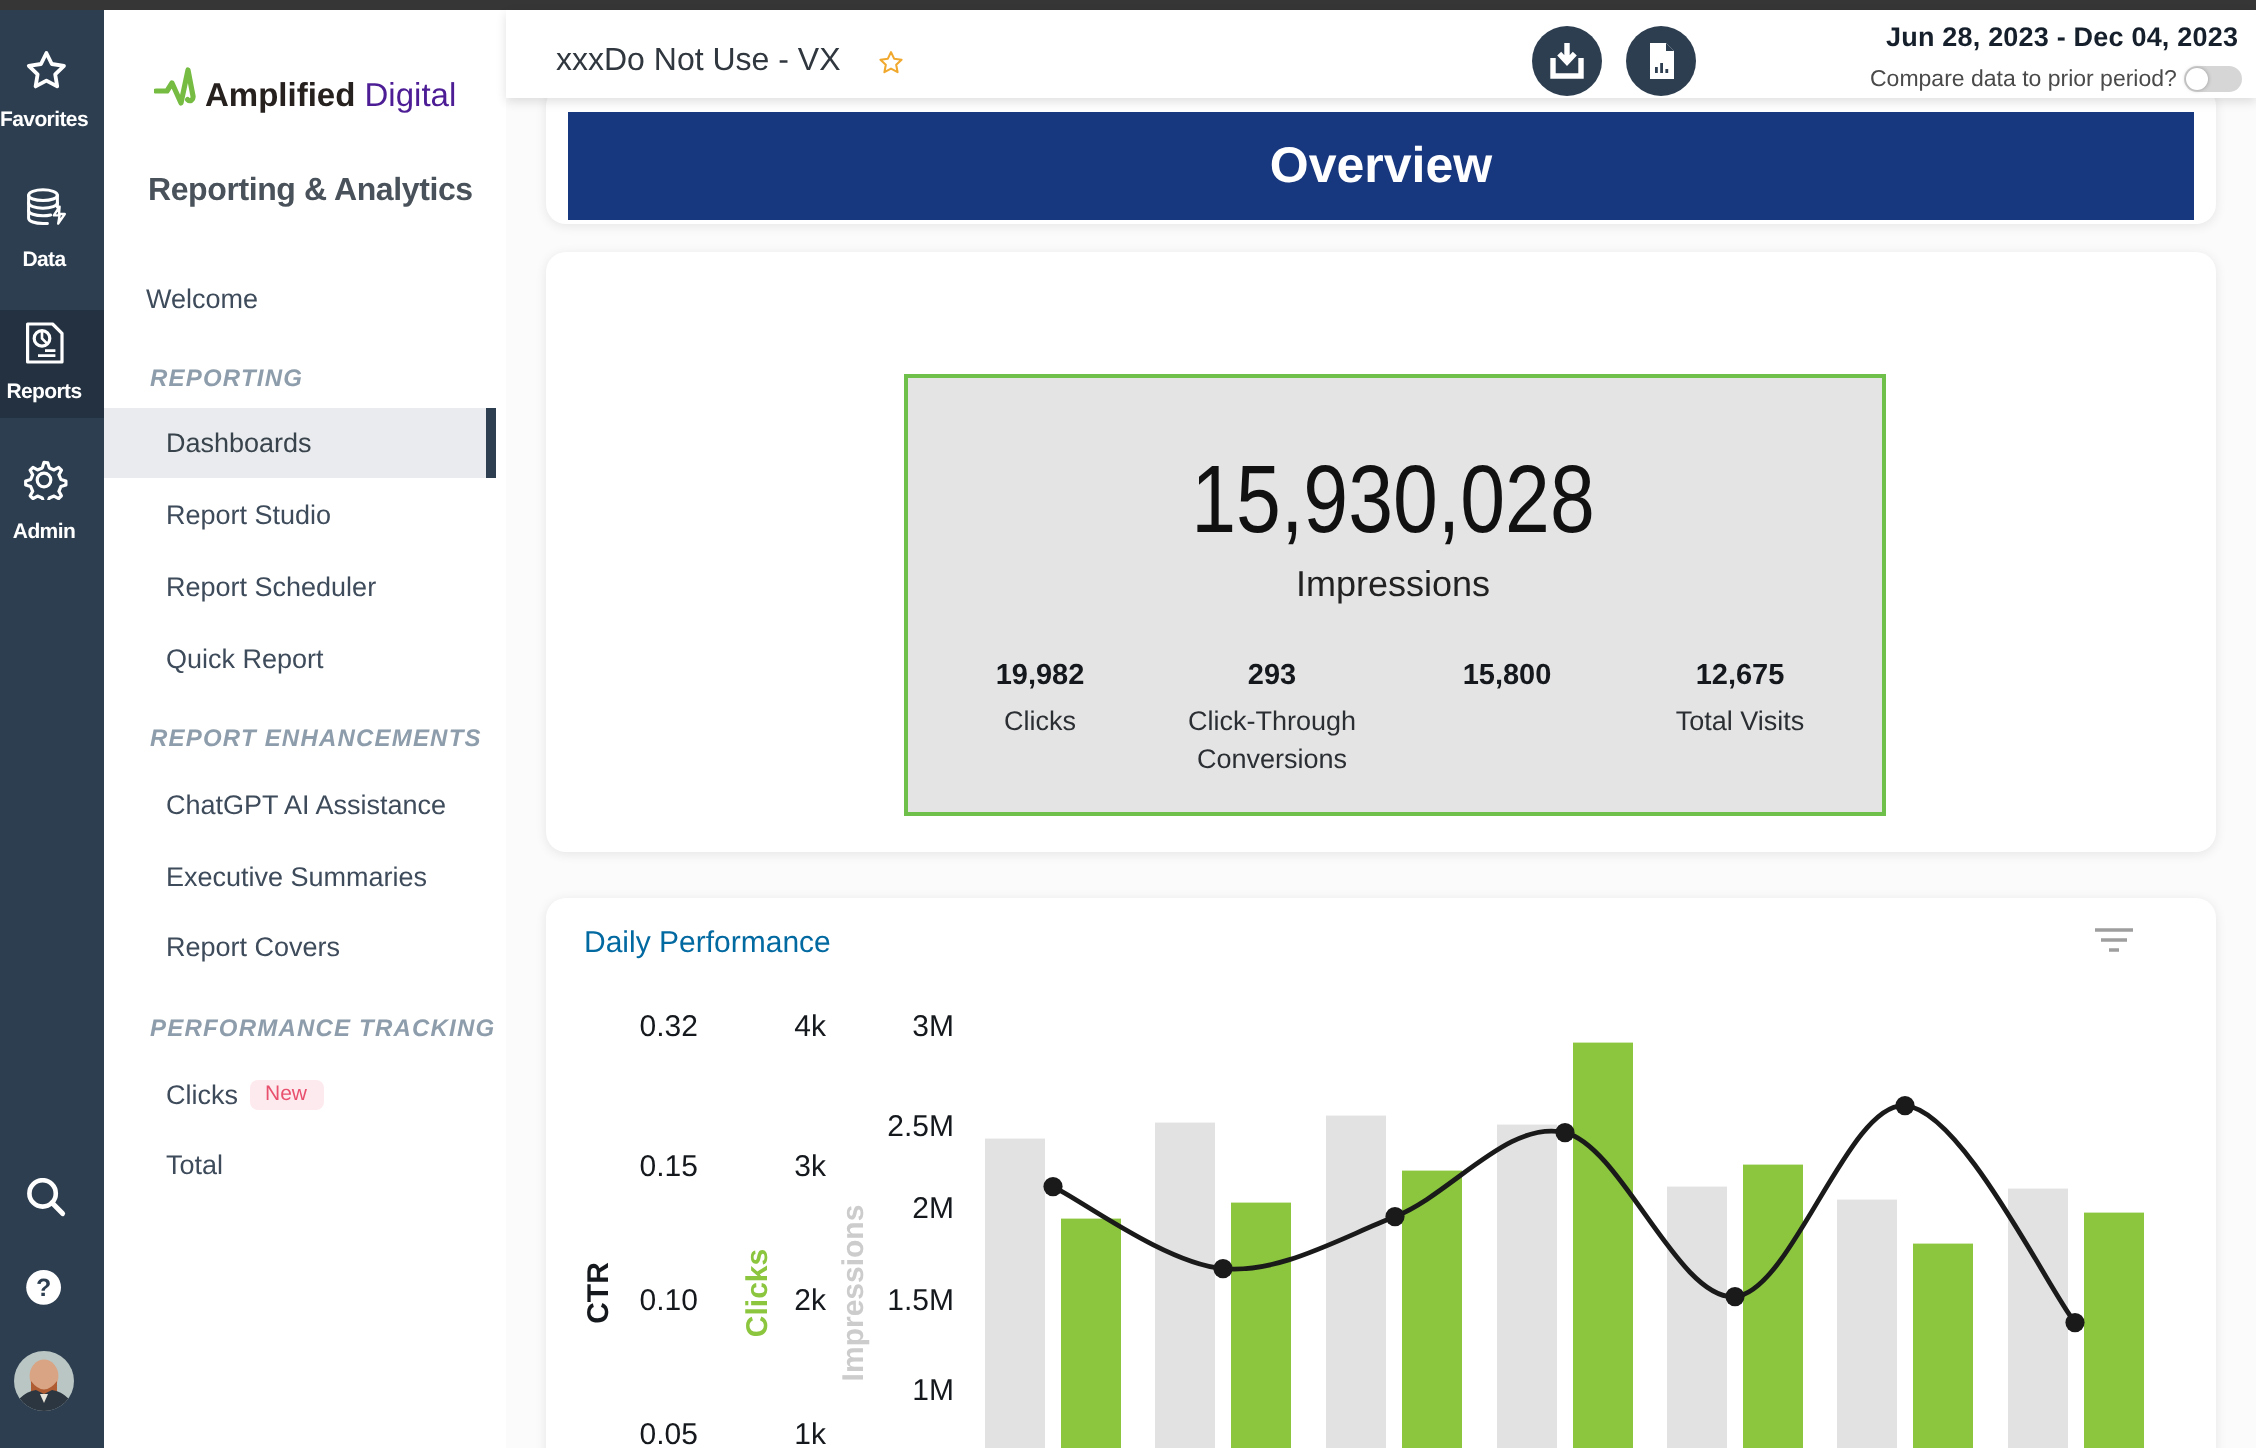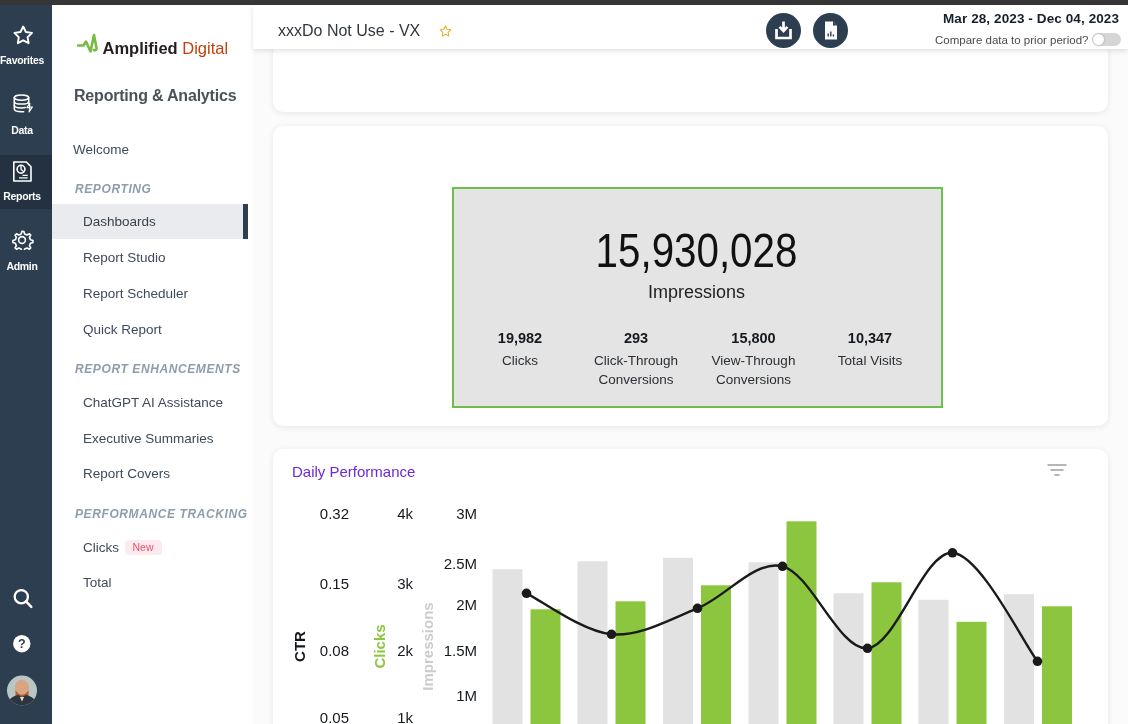--- a/index.html
+++ b/index.html
@@ -100,21 +100,21 @@
         <path d="M20 22 L22 26.5 L24 22 Z" fill="#e8e4da"></path>
       </g>
     </svg>
   </div>
 
   <div id="sidebar" class="abs">
 
     <svg class="abs" style="left:25px; top:27px;" width="22" height="26" viewBox="0 0 22 26">
       <path d="M1 13.5 H6.5 L9 9.5 L13.5 19.5 L17 3 L19.5 16 C19.8 18 18 19 16.8 17.8" fill="none" stroke="#76bc43" stroke-width="2.6" stroke-linecap="round" stroke-linejoin="round"></path>
     </svg>
-    <div class="abs" style="left:50.5px; top:34px; font-size:16.5px; color:#26211f; white-space:nowrap;"><b>Amplified</b> <span style="color:#c2410c;">Digital</span></div>
+    <div class="abs" style="left:50.5px; top:34px; font-size:16.5px; color:#26211f; white-space:nowrap;"><b>Amplified</b> <span style="color:#4c1d95;">Digital</span></div>
     <div class="abs" style="left:22px; top:81.5px; font-size:16px; font-weight:bold; color:#49525a; letter-spacing:-0.2px;">Reporting &amp; Analytics</div>
     <div id="selrow"></div>
   </div>
 
   <div class="mitem" style="left:73px; top:141.5px;">Welcome</div>
   <div class="mhead" style="top:182px;">REPORTING</div>
   <div class="mitem" style="top:214px; color:#39434c;">Dashboards</div>
   <div class="mitem" style="top:249.5px;">Report Studio</div>
   <div class="mitem" style="top:285.5px;">Report Scheduler</div>
   <div class="mitem" style="top:321.5px;">Quick Report</div>
@@ -124,76 +124,78 @@
   <div class="mitem" style="top:466px;">Report Covers</div>
   <div class="mhead" style="top:507px;">PERFORMANCE TRACKING</div>
   <div class="mitem" style="top:540px;">Clicks</div>
   <div class="abs" style="left:124.5px; top:540px; width:37px; height:14.5px; background:#fdeaee; border-radius:4px; color:#e8506e; font-size:10.5px; text-align:center; line-height:14.5px;">New</div>
   <div class="mitem" style="top:575px;">Total</div>
 
   <div id="card1" class="card"></div>
   <div id="card2" class="card"></div>
   <div id="card3" class="card"></div>
 
+  <div id="banner" class="abs">
+      <div>Overview</div>
+    </div>
 
   <div id="topbar" class="abs"></div>
   <div class="abs" style="left:278px; top:22px; font-size:16px; color:#30373e; z-index:6;">xxxDo Not Use - VX</div>
   <svg class="abs" style="left:439px; top:25px; z-index:6;" width="13" height="13" viewBox="0 0 15 15">
     <path d="M7.5 1.2 L9.3 5 L13.6 5.6 L10.5 8.5 L11.3 12.8 L7.5 10.7 L3.7 12.8 L4.5 8.5 L1.4 5.6 L5.7 5 Z" fill="none" stroke="#f0a92e" stroke-width="1.2" stroke-linejoin="round"></path>
   </svg>
   <div class="abs" style="left:765.5px; top:13px; width:35px; height:35px; border-radius:50%; background:#2d3e50; z-index:6;">
     <svg width="35" height="35" viewBox="0 0 35 35">
       <path d="M17.5 8.5 V17.5 M13.6 13.8 L17.5 18 L21.4 13.8" stroke="#fff" stroke-width="2.7" fill="none"></path>
       <path d="M10.5 16 V25 H24.5 V16" stroke="#fff" stroke-width="2.7" fill="none"></path>
     </svg>
   </div>
   <div class="abs" style="left:812.5px; top:13px; width:35px; height:35px; border-radius:50%; background:#2d3e50; z-index:6;">
     <svg width="35" height="35" viewBox="0 0 35 35">
       <path d="M12 8.5 H20 L24 12.5 V26.5 H12 Z" fill="#fff"></path>
       <path d="M20 8.5 L24 12.5 H20 Z" fill="#2d3e50"></path>
       <path d="M15.2 23.5 V20.5 M17.8 23.5 V18.5 M20.4 23.5 V21.5" stroke="#2d3e50" stroke-width="1.4"></path>
     </svg>
   </div>
-  <div class="abs" style="left:943px; top:11px; width:178px; font-size:13.5px; letter-spacing:0.1px; font-weight:bold; color:#16202c; z-index:6; white-space:nowrap;">Mar 28, 2023 - Dec 04, 2023</div>
+  <div class="abs" style="left:943px; top:11px; width:178px; font-size:13.5px; letter-spacing:0.1px; font-weight:bold; color:#16202c; z-index:6; white-space:nowrap;">Jun 28, 2023 - Dec 04, 2023</div>
   <div class="abs" style="left:935px; top:33.5px; font-size:11.5px; color:#4a4a4a; z-index:6;">Compare data to prior period?</div>
   <div class="abs" style="left:1092px; top:33px; width:29px; height:13px; border-radius:7px; background:#d6d6d6; z-index:6;">
     <div style="position:absolute; left:1px; top:1px; width:11px; height:11px; border-radius:50%; background:#fff; box-shadow:0 0 2px rgba(0,0,0,0.3);"></div>
   </div>
 
   <div id="graybox" class="abs" style="z-index:2;"></div>
   <div class="abs" style="left:452px; top:222.5px; width:489px; text-align:center; font-size:48px; color:#111; z-index:3; transform:scaleX(0.84); transform-origin:50% 50%;">15,930,028</div>
   <div class="abs" style="left:452px; top:282px; width:489px; text-align:center; font-size:18px; color:#222; z-index:3;">Impressions</div>
   <div class="abs" style="left:462px; top:329.5px; width:116px; z-index:3;">
       <div class="statnum">19,982</div>
       <div class="statlab" style="margin-top:5px;">Clicks</div>
     </div>
   <div class="abs" style="left:578px; top:329.5px; width:116px; z-index:3;">
       <div class="statnum">293</div>
       <div class="statlab" style="margin-top:5px;">Click-Through Conversions</div>
     </div>
   <div class="abs" style="left:695px; top:329.5px; width:117px; z-index:3;">
       <div class="statnum">15,800</div>
-      <div class="statlab" style="margin-top:5px;">View-Through Conversions</div>
     </div>
   <div class="abs" style="left:812px; top:329.5px; width:116px; z-index:3;">
-      <div class="statnum">10,347</div>
+      <div class="statnum">12,675</div>
       <div class="statlab" style="margin-top:5px;">Total Visits</div>
     </div>
   <div class="statdiv abs" style="left:578px;"></div>
   <div class="statdiv abs" style="left:694.5px;"></div>
   <div class="statdiv abs" style="left:810.5px;"></div>
 
-  <div class="abs" style="left:292px; top:463px; font-size:15px; color:#6d28d9; z-index:3;">Daily Performance</div>
+  <div class="abs" style="left:292px; top:463px; font-size:15px; color:#0369a1; z-index:3;">Daily Performance</div>
   <svg class="abs" style="left:1045px; top:462px; z-index:3;" width="24" height="16" viewBox="0 0 24 16">
     <path d="M2.5 3 H21.5 M5.5 8 H18.5 M9.5 13 H14.5" stroke="#9e9e9e" stroke-width="1.7"></path>
   </svg>
 
   <div class="ylab" style="left:309px; top:505px; width:40px; z-index:3;">0.32</div>
   <div class="ylab" style="left:309px; top:575px; width:40px; z-index:3;">0.15</div>
-  <div class="ylab" style="left:309px; top:641.5px; width:40px; z-index:3;">0.08</div>
+  <div class="ylab" style="left:309px; top:641.5px; width:40px; z-index:3;">0.10</div>
   <div class="ylab" style="left:309px; top:708.5px; width:40px; z-index:3;">0.05</div>
   <div class="ylab" style="left:383px; top:505px; width:30px; z-index:3;">4k</div>
   <div class="ylab" style="left:383px; top:575px; width:30px; z-index:3;">3k</div>
   <div class="ylab" style="left:383px; top:641.5px; width:30px; z-index:3;">2k</div>
   <div class="ylab" style="left:383px; top:708.5px; width:30px; z-index:3;">1k</div>
   <div class="ylab" style="left:437px; top:505px; width:40px; z-index:3;">3M</div>
   <div class="ylab" style="left:437px; top:555px; width:40px; z-index:3;">2.5M</div>
   <div class="ylab" style="left:437px; top:596px; width:40px; z-index:3;">2M</div>
   <div class="ylab" style="left:437px; top:641.5px; width:40px; z-index:3;">1.5M</div>
   <div class="ylab" style="left:437px; top:687px; width:40px; z-index:3;">1M</div>

